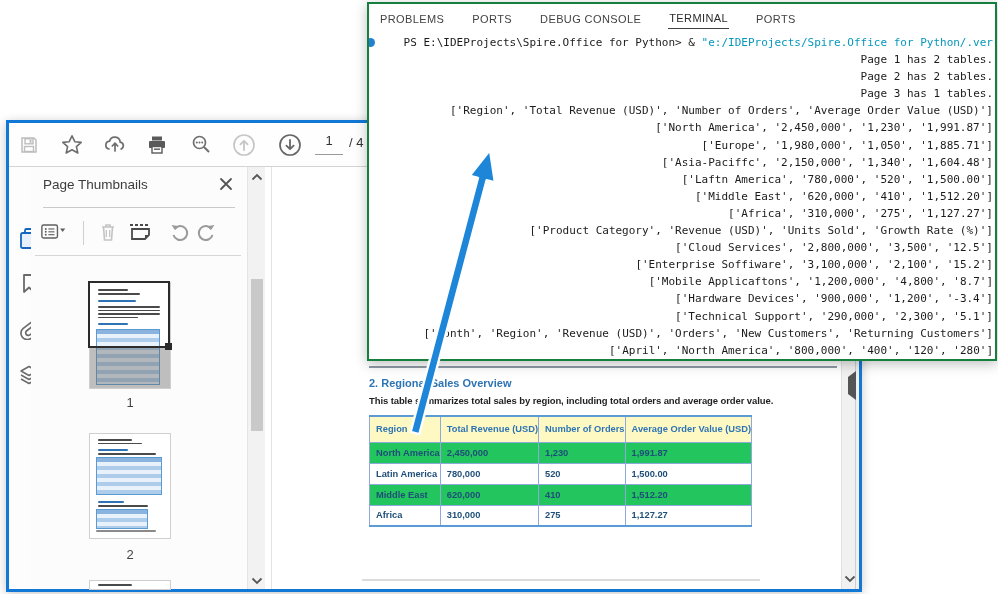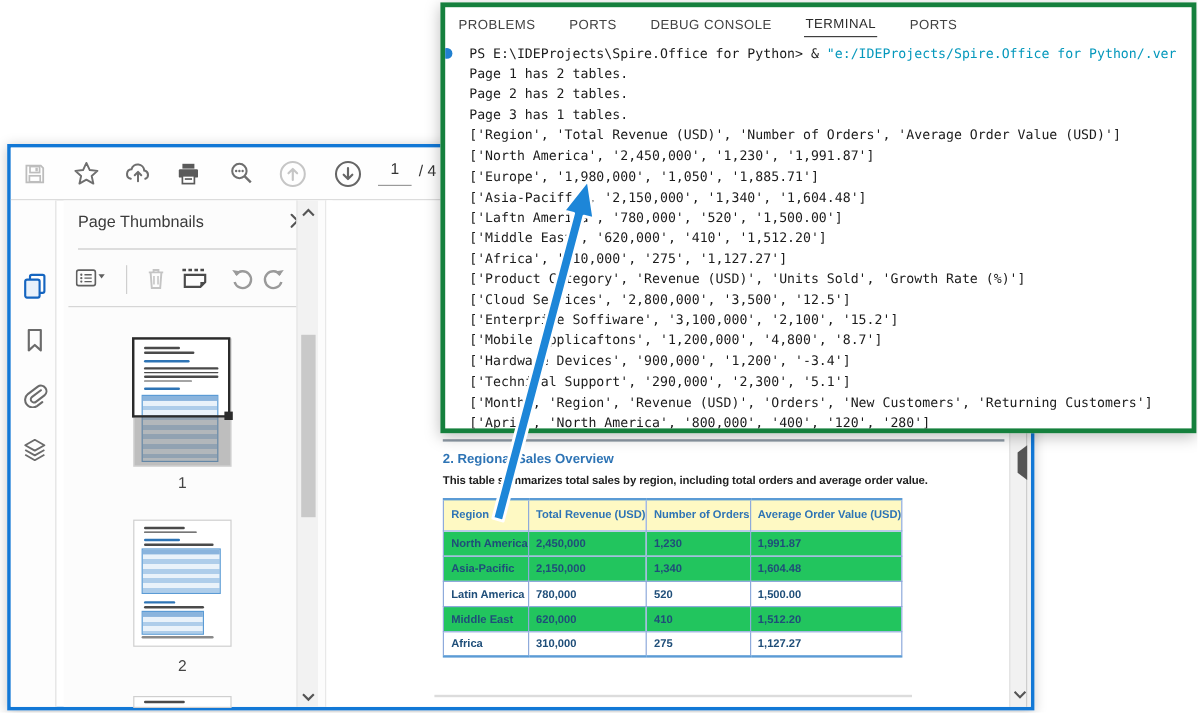--- a/index.html
+++ b/index.html
@@ -14,21 +14,21 @@
   .tool-ic { position:absolute; top:7px; width:30px; height:30px; display:flex; align-items:center; justify-content:center; cursor:pointer; }
   .page-num-box { position:absolute; left:306px; top:10px; width:28px; height:22px; text-align:center;
     font-size:13px; color:#333; border-bottom:1px solid #9a9a9a; }
   .page-total { position:absolute; left:340px; top:12px; font-size:13px; color:#333; white-space:nowrap; }
 
   
   .icon-rail { left:0; top:44px; width:38px; height:422px; background:#fdfdfd; border-right:1px solid #e2e2e2; }
   .rail-ic { position:absolute; left:8px; width:24px; height:24px; display:flex; align-items:center; justify-content:center; cursor:pointer; }
 
   
-  .thumb-panel { left:44px; top:44px; width:224px; height:422px; background:#fcfcfc; }
+  .thumb-panel { left:22px; top:44px; width:224px; height:422px; background:#fcfcfc; }
   .panel-title { position:absolute; left:12px; top:10px; font-size:13.5px; color:#3c3c3c; }
   .panel-close { position:absolute; left:186px; top:8px; width:18px; height:18px; cursor:pointer; }
   .panel-hr { position:absolute; left:12px; top:40px; width:192px; height:1px; background:#c9c9c9; }
   .panel-tools { position:absolute; left:0; top:48px; width:224px; height:36px; }
   .ptool { position:absolute; top:4px; width:26px; height:26px; display:flex; align-items:center; justify-content:center; cursor:pointer; }
   .ptool-sep { position:absolute; left:52px; top:6px; width:1px; height:24px; background:#cfcfcf; }
   .panel-hr2 { position:absolute; left:4px; top:88px; width:206px; height:1px; background:#d6d6d6; }
 
   
   .mini-page { position:absolute; left:59px; width:80px; background:#fff; box-shadow:0 0 0 1px #cfcfcf; }
@@ -62,22 +62,22 @@
   .doc-table td { color:#1f4e79; font-weight:bold; height:21px; }
   .doc-table tr.shade td { background:#22c55e; }
   .doc-table tr:last-child td { border-bottom:2px solid #5b9bd5; }
   .doc-sep { position:absolute; left:90px; top:412px; width:398px; height:2px; background:#dcdcdc; }
 
   
   .doc-scroll { left:832px; top:44px; width:18px; height:422px; background:#f1f1f1; border-left:1px solid #e0e0e0; }
   .doc-scroll-line { position:absolute; left:13px; top:0; width:1px; height:422px; background:#cdcdcd; }
 
   
-  .term-window { left:367px; top:2px; width:630px; height:359px; border:4px solid #15803d; background:#fff;
-    z-index:10; box-shadow:0 3px 12px rgba(0,0,0,.25); overflow:hidden; }
+  .term-window { left:367px; top:2px; width:630px; height:359px; border:2px solid #15803d; background:#fff;
+    z-index:10; box-shadow:0 3px 12px rgba(0,0,0,.25); overflow:hidden;text-align:right; }
   .term-tabs { position:absolute; left:10px; top:0; height:28px; display:flex; gap:26px; align-items:center; }
   .term-tab { font-size:11px; letter-spacing:.4px; color:#424242; padding:5px 1px 4px; cursor:pointer; white-space:nowrap; }
   .term-tab.active { border-bottom:1.5px solid #3f3f3f; color:#2b2b2b; }
   .term-body { position:absolute; left:0; top:30px; width:624px; height:323px; font-family:"DejaVu Sans Mono",monospace;
     font-size:11px; line-height:17.1px; color:#1b1b1b; white-space:pre; overflow:hidden; padding-left:20px; }
   .term-cmd { color:#0598bc; }
   .term-dot { position:absolute; left:-3px; top:34px; width:9px; height:9px; border-radius:50%; background:#2180d0; }
 
   
   .arrow-svg { left:0; top:0; width:998px; height:594px; z-index:20; pointer-events:none; }
@@ -294,26 +294,20 @@
               <th>Average Order Value (USD)</th>
             </tr>
           </thead>
         <tbody id="doc-table-body">
             <tr class="shade">
               <td>North America</td>
               <td>2,450,000</td>
               <td>1,230</td>
               <td>1,991.87</td>
             </tr>
-            <tr class="shade">
-              <td>Asia-Pacific</td>
-              <td>2,150,000</td>
-              <td>1,340</td>
-              <td>1,604.48</td>
-            </tr>
             <tr>
               <td>Latin America</td>
               <td>780,000</td>
               <td>520</td>
               <td>1,500.00</td>
             </tr>
             <tr class="shade">
               <td>Middle East</td>
               <td>620,000</td>
               <td>410</td>

